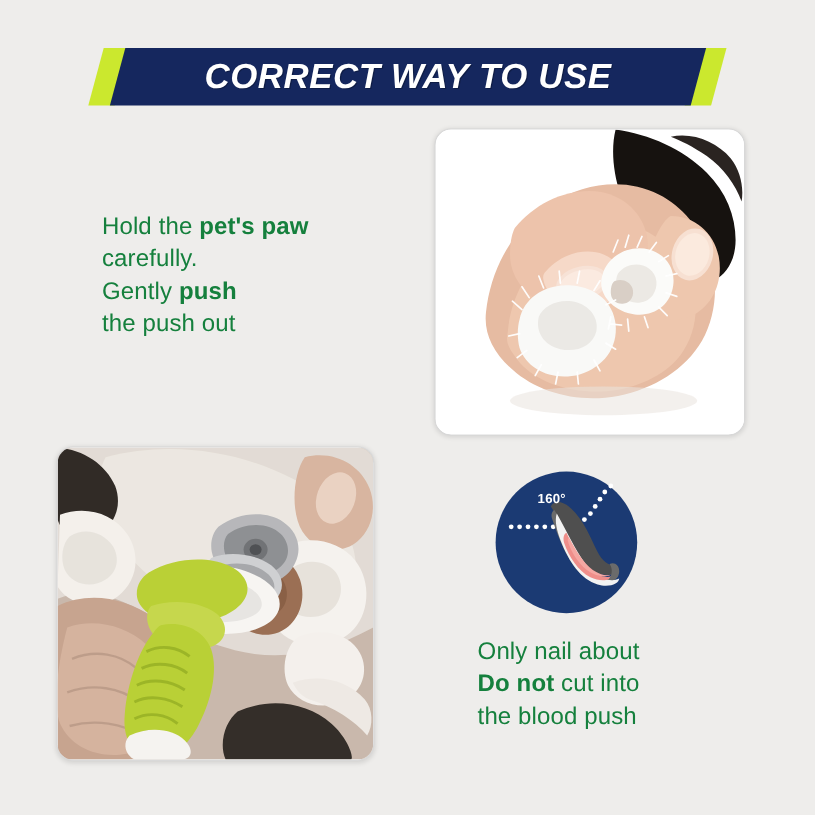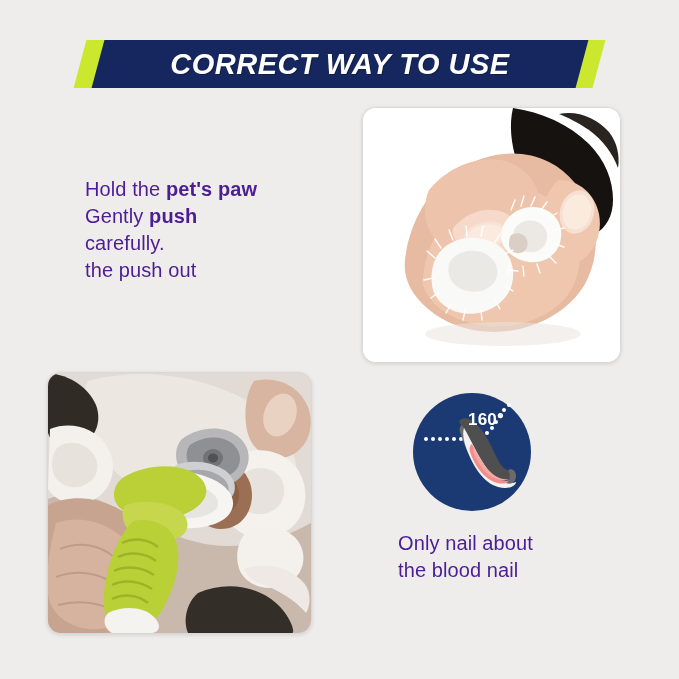--- a/index.html
+++ b/index.html
@@ -63,21 +63,21 @@
     font-weight: bold;
     font-style: italic;
     letter-spacing: 0.5px;
     white-space: nowrap;
     text-shadow: 1px 1px 0 rgba(0,0,0,0.25);
   }
 
   
   .instruction {
     position: absolute;
-    color: #4c1d95;
+    color: #15803d;
     font-size: 20px;
     line-height: 1.35;
     letter-spacing: 0.1px;
   }
   .instruction b { font-weight: bold; }
   .instruction .line { display: block; white-space: nowrap; }
 
   #instruction-paw  { left: 85px;  top: 176px; width: 270px; }
   #instruction-trim { left: 398px; top: 530px; width: 260px; }
 
@@ -111,43 +111,42 @@
     top: 392px;
     width: 120px;
     height: 120px;
   }
   .badge-svg { display: block; width: 120px; height: 120px; }
   .badge-label {
     position: absolute;
     left: 36px;
     top: 18px;
     color: #ffffff;
-    font-size: 17px;
+    font-size: 11px;
     font-weight: bold;
     letter-spacing: 0.2px;
     pointer-events: none;
-    margin-left: 20px;
   }
 </style>
 </head>
 <body>
 
 <div class="page">
 
   <div class="banner">
     <div class="banner-accent left"></div>
     <div class="banner-accent right"></div>
     <div class="banner-bar"></div>
     <div class="banner-title">CORRECT WAY TO USE</div>
   </div>
 
   <div class="instruction" id="instruction-paw">
       <span class="line"><span>Hold the </span><b>pet's paw</b></span>
+      <span class="line"><span>carefully.</span></span>
       <span class="line"><span>Gently </span><b>push</b></span>
-      <span class="line"><span>carefully.</span></span>
       <span class="line"><span>the push out</span></span>
     </div>
 
   <div class="photo-card" id="photo-paw-hold">
     <svg class="photo-svg" viewBox="0 0 257 254" preserveAspectRatio="xMidYMid slice">
       <rect x="0" y="0" width="257" height="254" fill="#ffffff"></rect>
 
       <path d="M150 0 C178 4 206 16 226 36 C242 52 250 72 250 92 C250 108 243 120 232 126
                C218 134 200 128 188 116 C172 100 162 76 154 54 C148 36 146 16 150 0 Z" fill="#16120f"></path>
       <path d="M196 6 C214 2 234 10 246 24 C254 34 257 48 255 60 C250 46 240 32 226 22
@@ -343,16 +342,17 @@
       <path d="M62 56 C68 67 74 77 82 83 C88 87 93 88 97 87 C92 90 84 88 77 83
                C69 77 63 66 61 58 Z" fill="#f5a7a2"></path>
 
       <path d="M96 78 C100 76 104 79 104 84 C104 90 99 93 95 91 C98 88 99 82 96 78 Z" fill="#6b6b6b"></path>
     </svg>
     <div class="badge-label">160°</div>
   </div>
 
   <div class="instruction" id="instruction-trim">
       <span class="line"><span>Only nail about</span></span>
-      <span class="line"><span>the blood nail</span></span>
+      <span class="line"><b>Do not</b><span> cut into</span></span>
+      <span class="line"><span>the blood push</span></span>
     </div>
 
 </div>
 
 </body></html>

